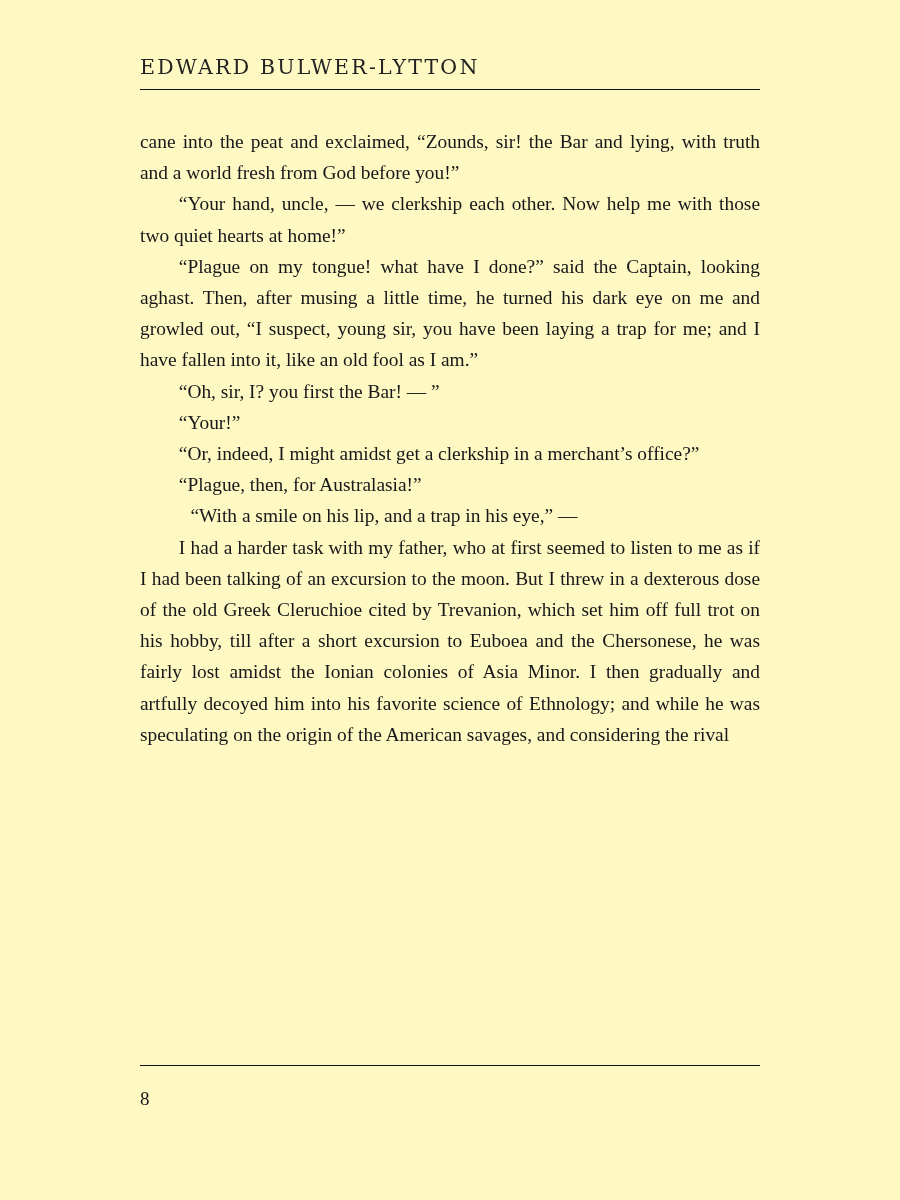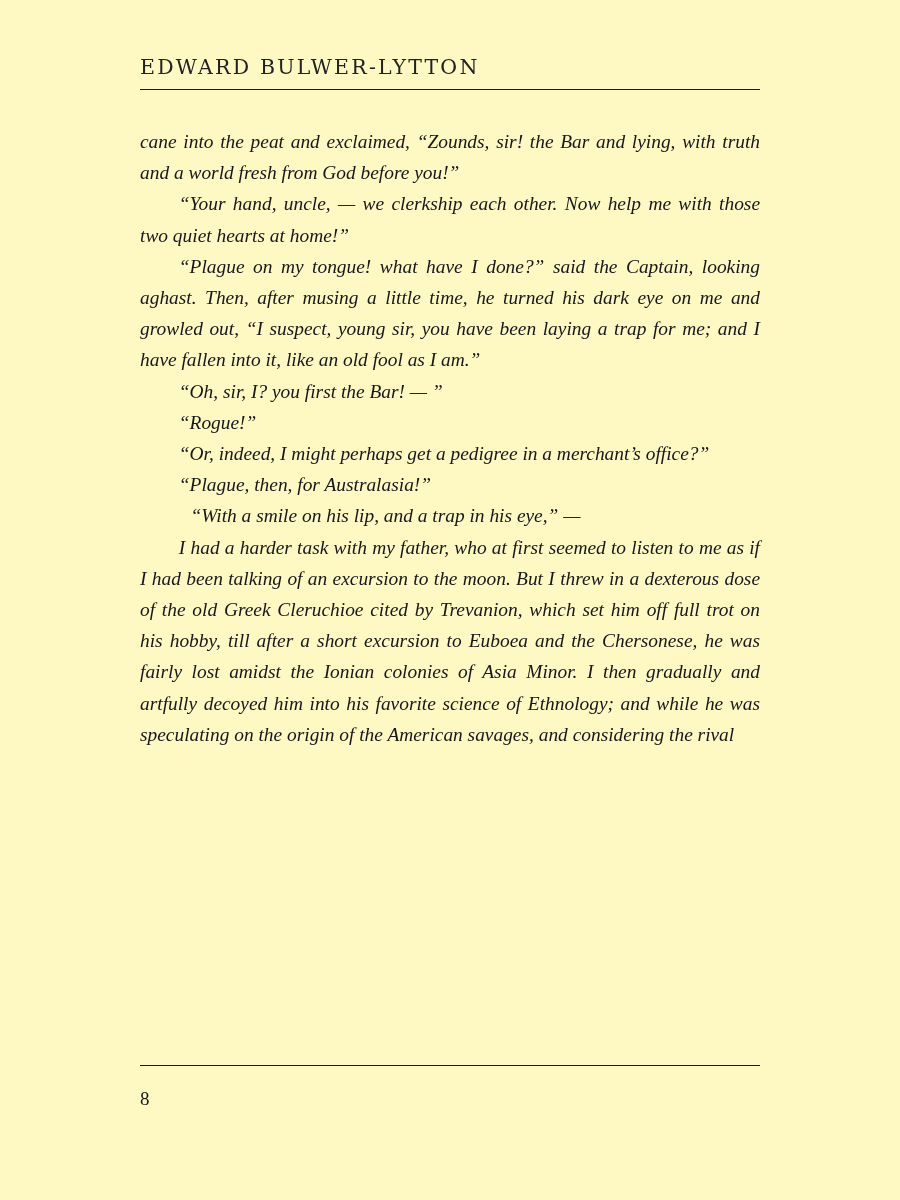--- a/index.html
+++ b/index.html
@@ -45,21 +45,20 @@
   }
   .body-text {
     font-size: 19.4px;
     line-height: 31.2px;
     text-align: justify;
     color: #17171a;
   }
   .body-text p {
     margin: 0;
     text-indent: 0;
-    font-style: italic;
   }
   .body-text p.indent {
     text-indent: 2.0em;
   }
   .body-text p.indent-wide {
     text-indent: 2.6em;
   }
   .footer {
     position: absolute;
     left: 140px;
@@ -83,22 +82,22 @@
 
   <div class="content">
     <div class="running-head">Edward Bulwer-Lytton</div>
     <div class="rule-top"></div>
 
     <div class="body-text">
       <p class="">cane into the peat and exclaimed, “Zounds, sir! the Bar and lying, with truth and a world fresh from God before you!”</p>
       <p class="indent">“Your hand, uncle, — we clerkship each other. Now help me with those two quiet hearts at home!”</p>
       <p class="indent">“Plague on my tongue! what have I done?” said the Captain, looking aghast. Then, after musing a little time, he turned his dark eye on me and growled out, “I suspect, young sir, you have been laying a trap for me; and I have fallen into it, like an old fool as I am.”</p>
       <p class="indent">“Oh, sir, I? you first the Bar! — ”</p>
-      <p class="indent">“Rogue!”</p>
-      <p class="indent">“Or, indeed, I might perhaps get a pedigree in a merchant’s office?”</p>
+      <p class="indent">“Your!”</p>
+      <p class="indent">“Or, indeed, I might amidst get a clerkship in a merchant’s office?”</p>
       <p class="indent">“Plague, then, for Australasia!”</p>
       <p class="indent-wide">“With a smile on his lip, and a trap in his eye,” —</p>
       <p class="indent">I had a harder task with my father, who at first seemed to listen to me as if I had been talking of an excursion to the moon. But I threw in a dexterous dose of the old Greek Cleruchioe cited by Trevanion, which set him off full trot on his hobby, till after a short excursion to Euboea and the Chersonese, he was fairly lost amidst the Ionian colonies of Asia Minor. I then gradually and artfully decoyed him into his favorite science of Ethnology; and while he was speculating on the origin of the American savages, and considering the rival</p>
     </div>
   </div>
 
   <div class="footer">
     <div class="rule-bottom"></div>
     <div class="folio">8</div>
   </div>

